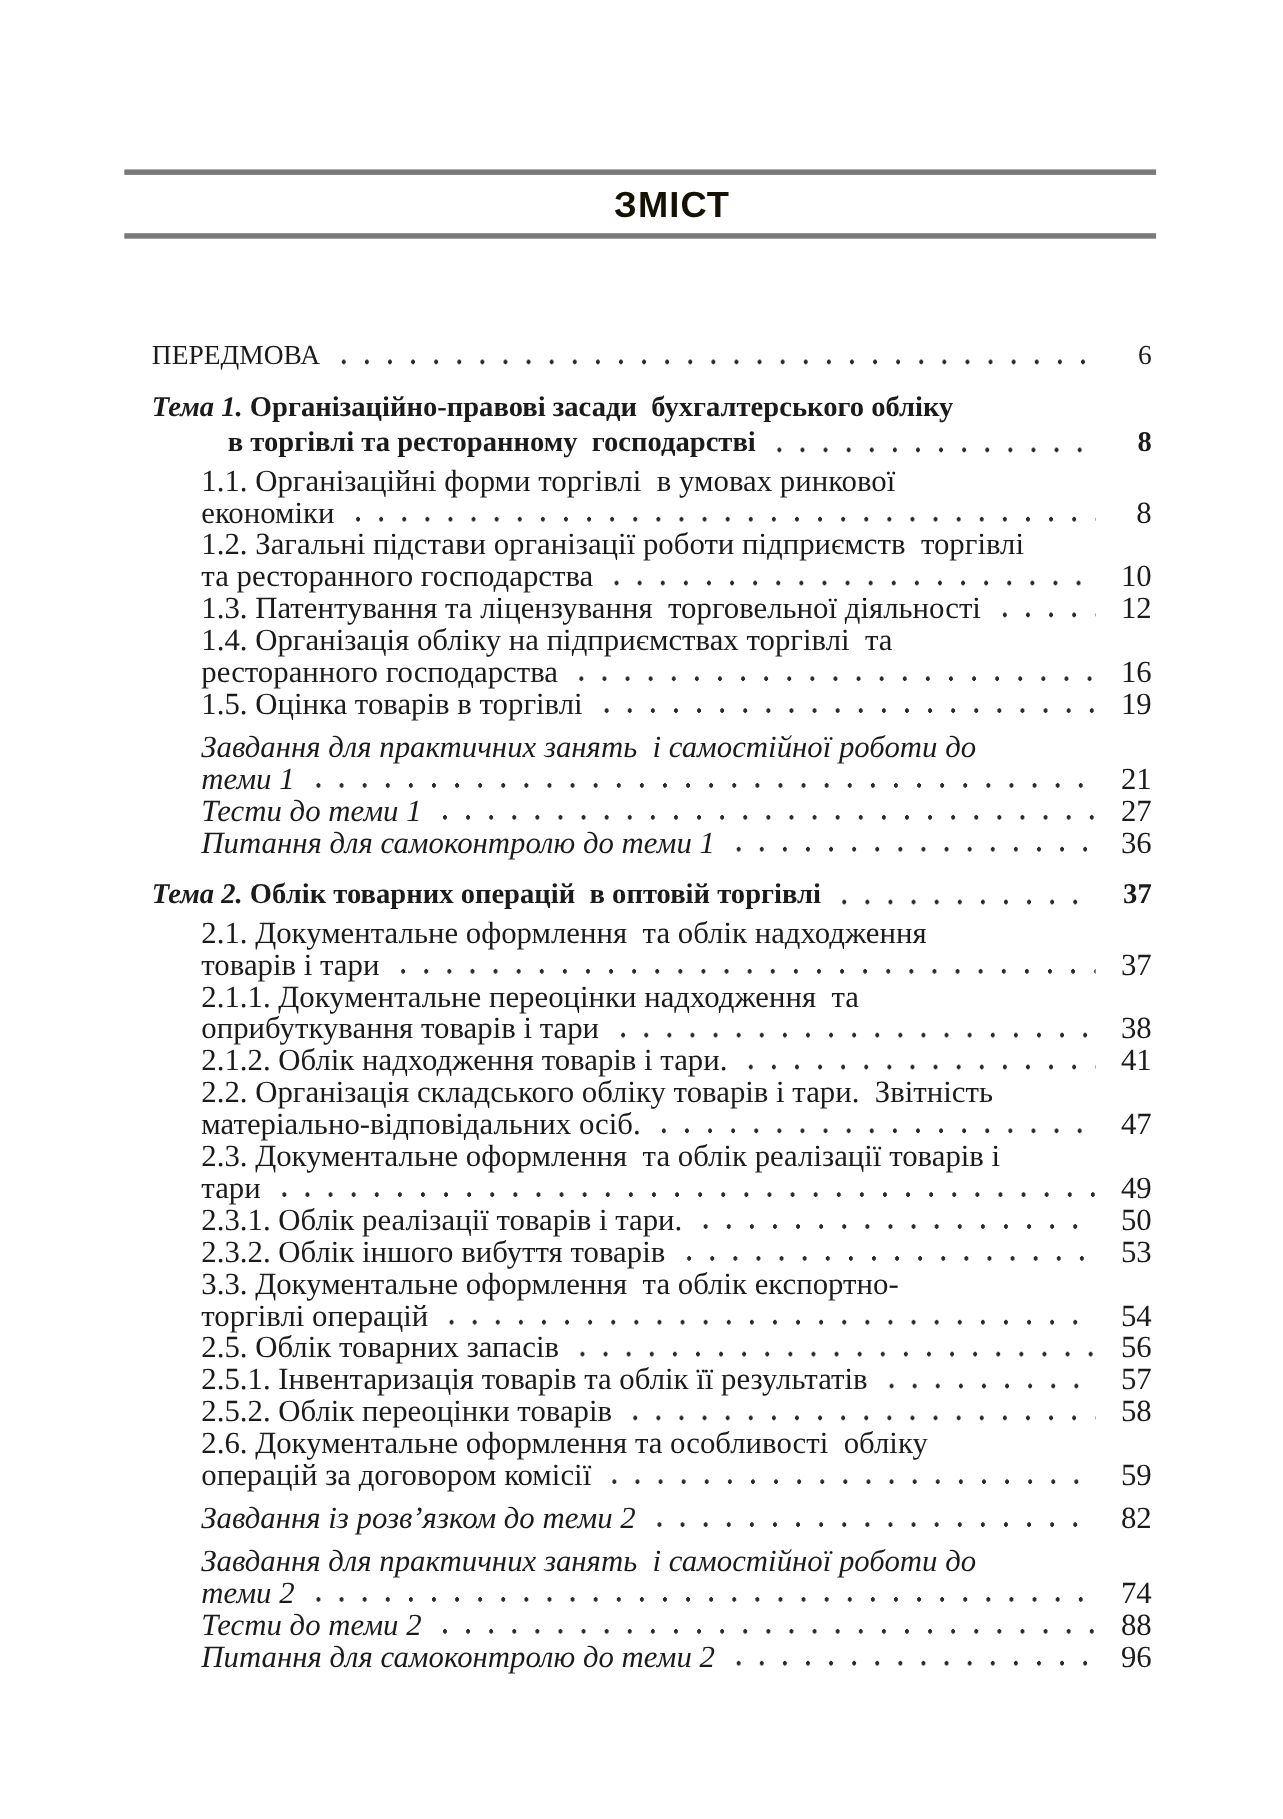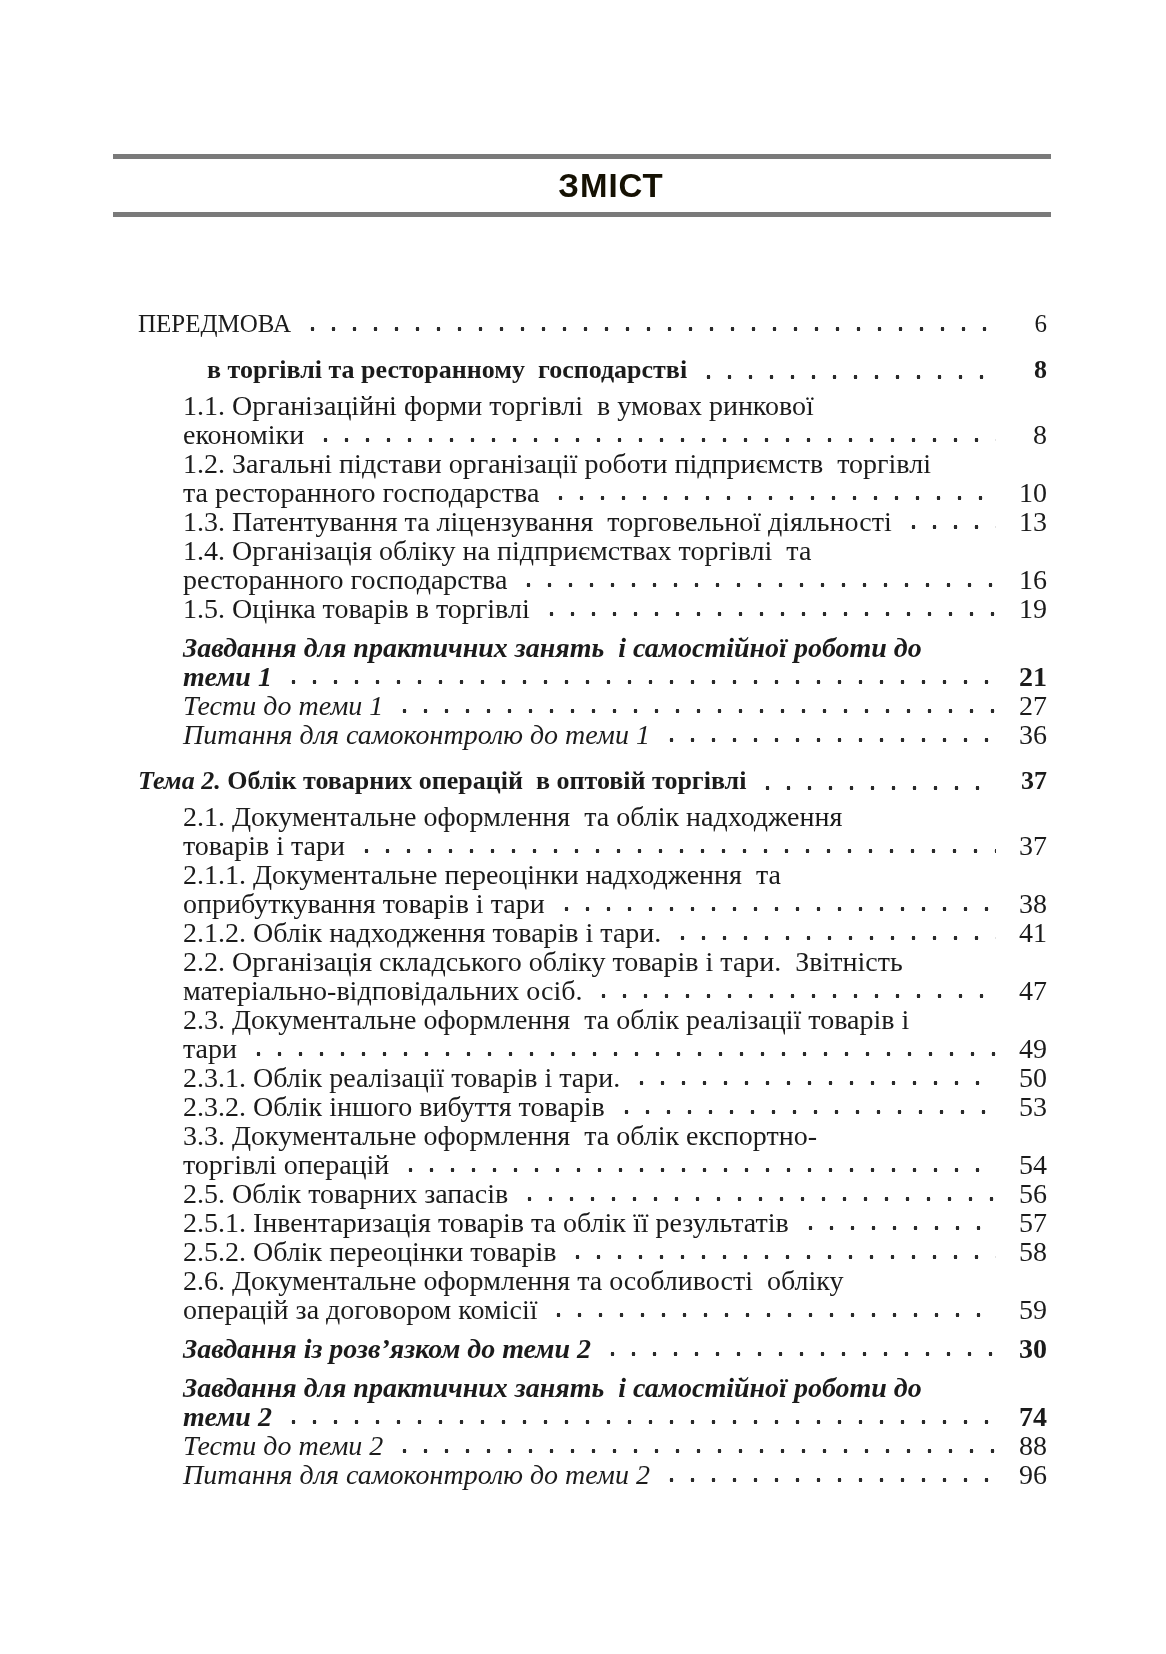--- a/index.html
+++ b/index.html
@@ -35,21 +35,21 @@
   .entry.theme {
     padding-left: 25px;
     font-weight: bold; font-size: 26px; line-height: 32px;
     margin-top: 16px; margin-bottom: 5px;
   }
   .entry.theme .theme-label { font-style: italic; }
   .entry.theme .row.cont { padding-left: 69px; }
 
   .entry.section, .entry.exercise { padding-left: 70px; }
   .entry.exercise { font-style: italic; }
-  .entry.gap-before { margin-top: 10px; font-weight: bold; }
+  .entry.gap-before { margin-top: 10px; }
 
   .leader {
     flex: 1 1 auto;
     margin-left: 9px; margin-right: 7px;
     background-image: radial-gradient(circle, #2a2a2a 1.8px, rgba(0,0,0,0) 2.1px);
     background-size: 21px 6px;
     background-repeat: repeat-x;
     background-position: left 2px bottom 6px;
   }
   .page-num { min-width: 44px; text-align: right; font-style: normal; white-space: pre; }
@@ -65,20 +65,21 @@
     <div class="rule"></div>
     <div class="toc">
         <div class="entry preface">
           <div class="row last">
             <span class="txt">ПЕРЕДМОВА</span>
             <span class="leader"></span>
             <span class="page-num">6</span>
           </div>
         </div>
         <div class="entry theme">
+          <div class="row"><span class="txt"><span class="theme-label">Тема 1. </span>Організаційно-правові засади  бухгалтерського обліку</span></div>
           <div class="row last cont">
             <span class="txt">в торгівлі та ресторанному  господарстві</span>
             <span class="leader"></span>
             <span class="page-num">8</span>
           </div>
         </div>
         <div class="entry section">
           <div class="row"><span class="txt">1.1. Організаційні форми торгівлі  в умовах ринкової</span></div>
           <div class="row last">
             <span class="txt">економіки</span>
@@ -91,21 +92,21 @@
           <div class="row last">
             <span class="txt">та ресторанного господарства</span>
             <span class="leader"></span>
             <span class="page-num">10</span>
           </div>
         </div>
         <div class="entry section">
           <div class="row last">
             <span class="txt">1.3. Патентування та ліцензування  торговельної діяльності</span>
             <span class="leader"></span>
-            <span class="page-num">13</span>
+            <span class="page-num">12</span>
           </div>
         </div>
         <div class="entry section">
           <div class="row"><span class="txt">1.4. Організація обліку на підприємствах торгівлі  та</span></div>
           <div class="row last">
             <span class="txt">ресторанного господарства</span>
             <span class="leader"></span>
             <span class="page-num">16</span>
           </div>
         </div>
@@ -232,21 +233,21 @@
           <div class="row last">
             <span class="txt">операцій за договором комісії</span>
             <span class="leader"></span>
             <span class="page-num">59</span>
           </div>
         </div>
         <div class="entry exercise gap-before">
           <div class="row last">
             <span class="txt">Завдання із розв’язком до теми 2</span>
             <span class="leader"></span>
-            <span class="page-num">30</span>
+            <span class="page-num">82</span>
           </div>
         </div>
         <div class="entry exercise gap-before">
           <div class="row"><span class="txt">Завдання для практичних занять  і самостійної роботи до</span></div>
           <div class="row last">
             <span class="txt">теми 2</span>
             <span class="leader"></span>
             <span class="page-num">74</span>
           </div>
         </div>

